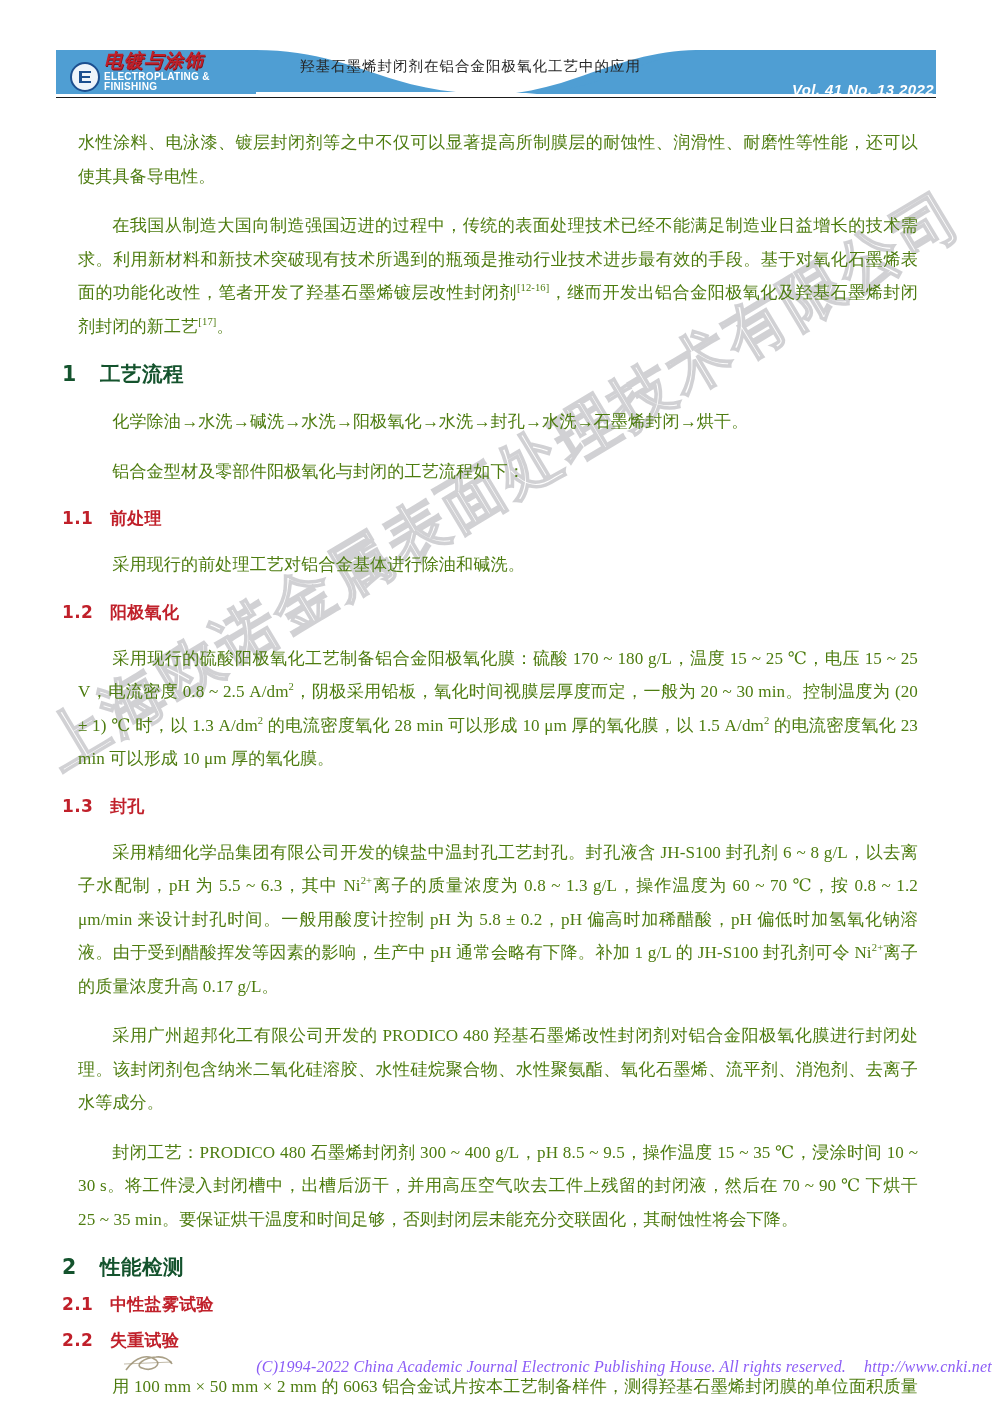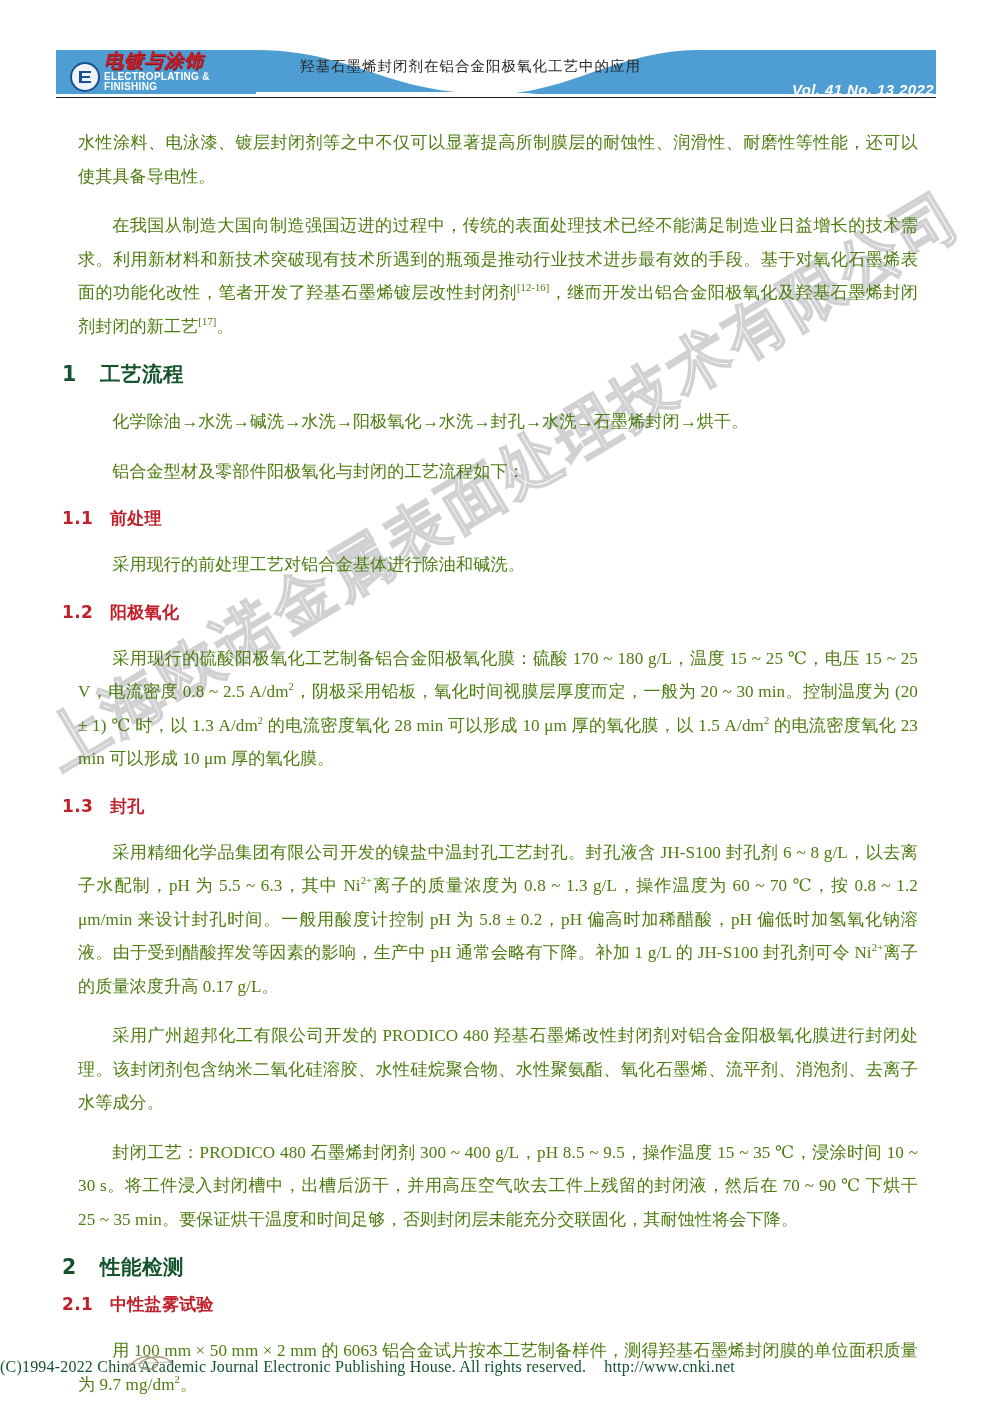--- a/index.html
+++ b/index.html
@@ -167,26 +167,27 @@
   h3.h2 .num { display: inline-block; width: 48px; }
 
   sup { font-size: 0.62em; vertical-align: super; line-height: 0; }
 
   
   .footer {
     position: absolute;
     left: 0;
     top: 1358px;
     width: 992px;
-    text-align: left;
+    text-align: right;
     font-family: "Liberation Serif", serif;
     font-size: 16px;
-    color: #14532d;
+    color: #8b5cf6;
     letter-spacing: 0.2px;
     z-index: 3;
+    font-style: italic;
   }
   .footer .url { margin-left: 18px; }
   .footer-scribble {
     position: absolute;
     left: 122px;
     top: 1352px;
     width: 52px;
     height: 24px;
     z-index: 4;
     pointer-events: none;
@@ -246,20 +247,21 @@
     <h3 class="h2"><span class="num">1.3</span><span>封孔</span></h3>
     <p class="para indent"><span>采用精细化学品集团有限公司开发的镍盐中温封孔工艺封孔。封孔液含 JH-S100 封孔剂 6 ~ 8 g/L，以去离子水配制，pH 为 5.5 ~ 6.3，其中 Ni</span><sup>2+</sup><span>离子的质量浓度为 0.8 ~ 1.3 g/L，操作温度为 60 ~ 70 ℃，按 0.8 ~ 1.2 μm/min 来设计封孔时间。一般用酸度计控制 pH 为 5.8 ± 0.2，pH 偏高时加稀醋酸，pH 偏低时加氢氧化钠溶液。由于受到醋酸挥发等因素的影响，生产中 pH 通常会略有下降。补加 1 g/L 的 JH-S100 封孔剂可令 Ni</span><sup>2+</sup><span>离子的质量浓度升高 0.17 g/L。</span></p>
 
     <p class="para indent">采用广州超邦化工有限公司开发的 PRODICO 480 羟基石墨烯改性封闭剂对铝合金阳极氧化膜进行封闭处理。该封闭剂包含纳米二氧化硅溶胶、水性硅烷聚合物、水性聚氨酯、氧化石墨烯、流平剂、消泡剂、去离子水等成分。</p>
     <p class="para indent">封闭工艺：PRODICO 480 石墨烯封闭剂 300 ~ 400 g/L，pH 8.5 ~ 9.5，操作温度 15 ~ 35 ℃，浸涂时间 10 ~ 30 s。将工件浸入封闭槽中，出槽后沥干，并用高压空气吹去工件上残留的封闭液，然后在 70 ~ 90 ℃ 下烘干 25 ~ 35 min。要保证烘干温度和时间足够，否则封闭层未能充分交联固化，其耐蚀性将会下降。</p>
 
     <h2 class="h1"><span class="num">2</span><span>性能检测</span></h2>
 
     <h3 class="h2"><span class="num">2.1</span><span>中性盐雾试验</span></h3>
 
+    <h3 class="h2"><span class="num">2.2</span><span>失重试验</span></h3>
     <p class="para indent"><span>用 100 mm × 50 mm × 2 mm 的 6063 铝合金试片按本工艺制备样件，测得羟基石墨烯封闭膜的单位面积质量为 9.7 mg/dm</span><sup>2</sup><span>。</span></p>
 
   </div>
 
   <div class="footer">
     <span>(C)1994-2022 China Academic Journal Electronic Publishing House. All rights reserved.</span><span class="url">http://www.cnki.net</span>
   </div>
   <svg class="footer-scribble" viewBox="0 0 52 24">
     <path d="M4 18 C14 4 26 2 34 8 C40 13 30 20 20 16 C12 13 22 6 34 5 C42 4 48 8 50 12" fill="none" stroke="#9b8f72" stroke-width="1.6" opacity="0.85"></path>
     <path d="M2 12 L50 10" fill="none" stroke="#9b8f72" stroke-width="1.2" opacity="0.6"></path>

